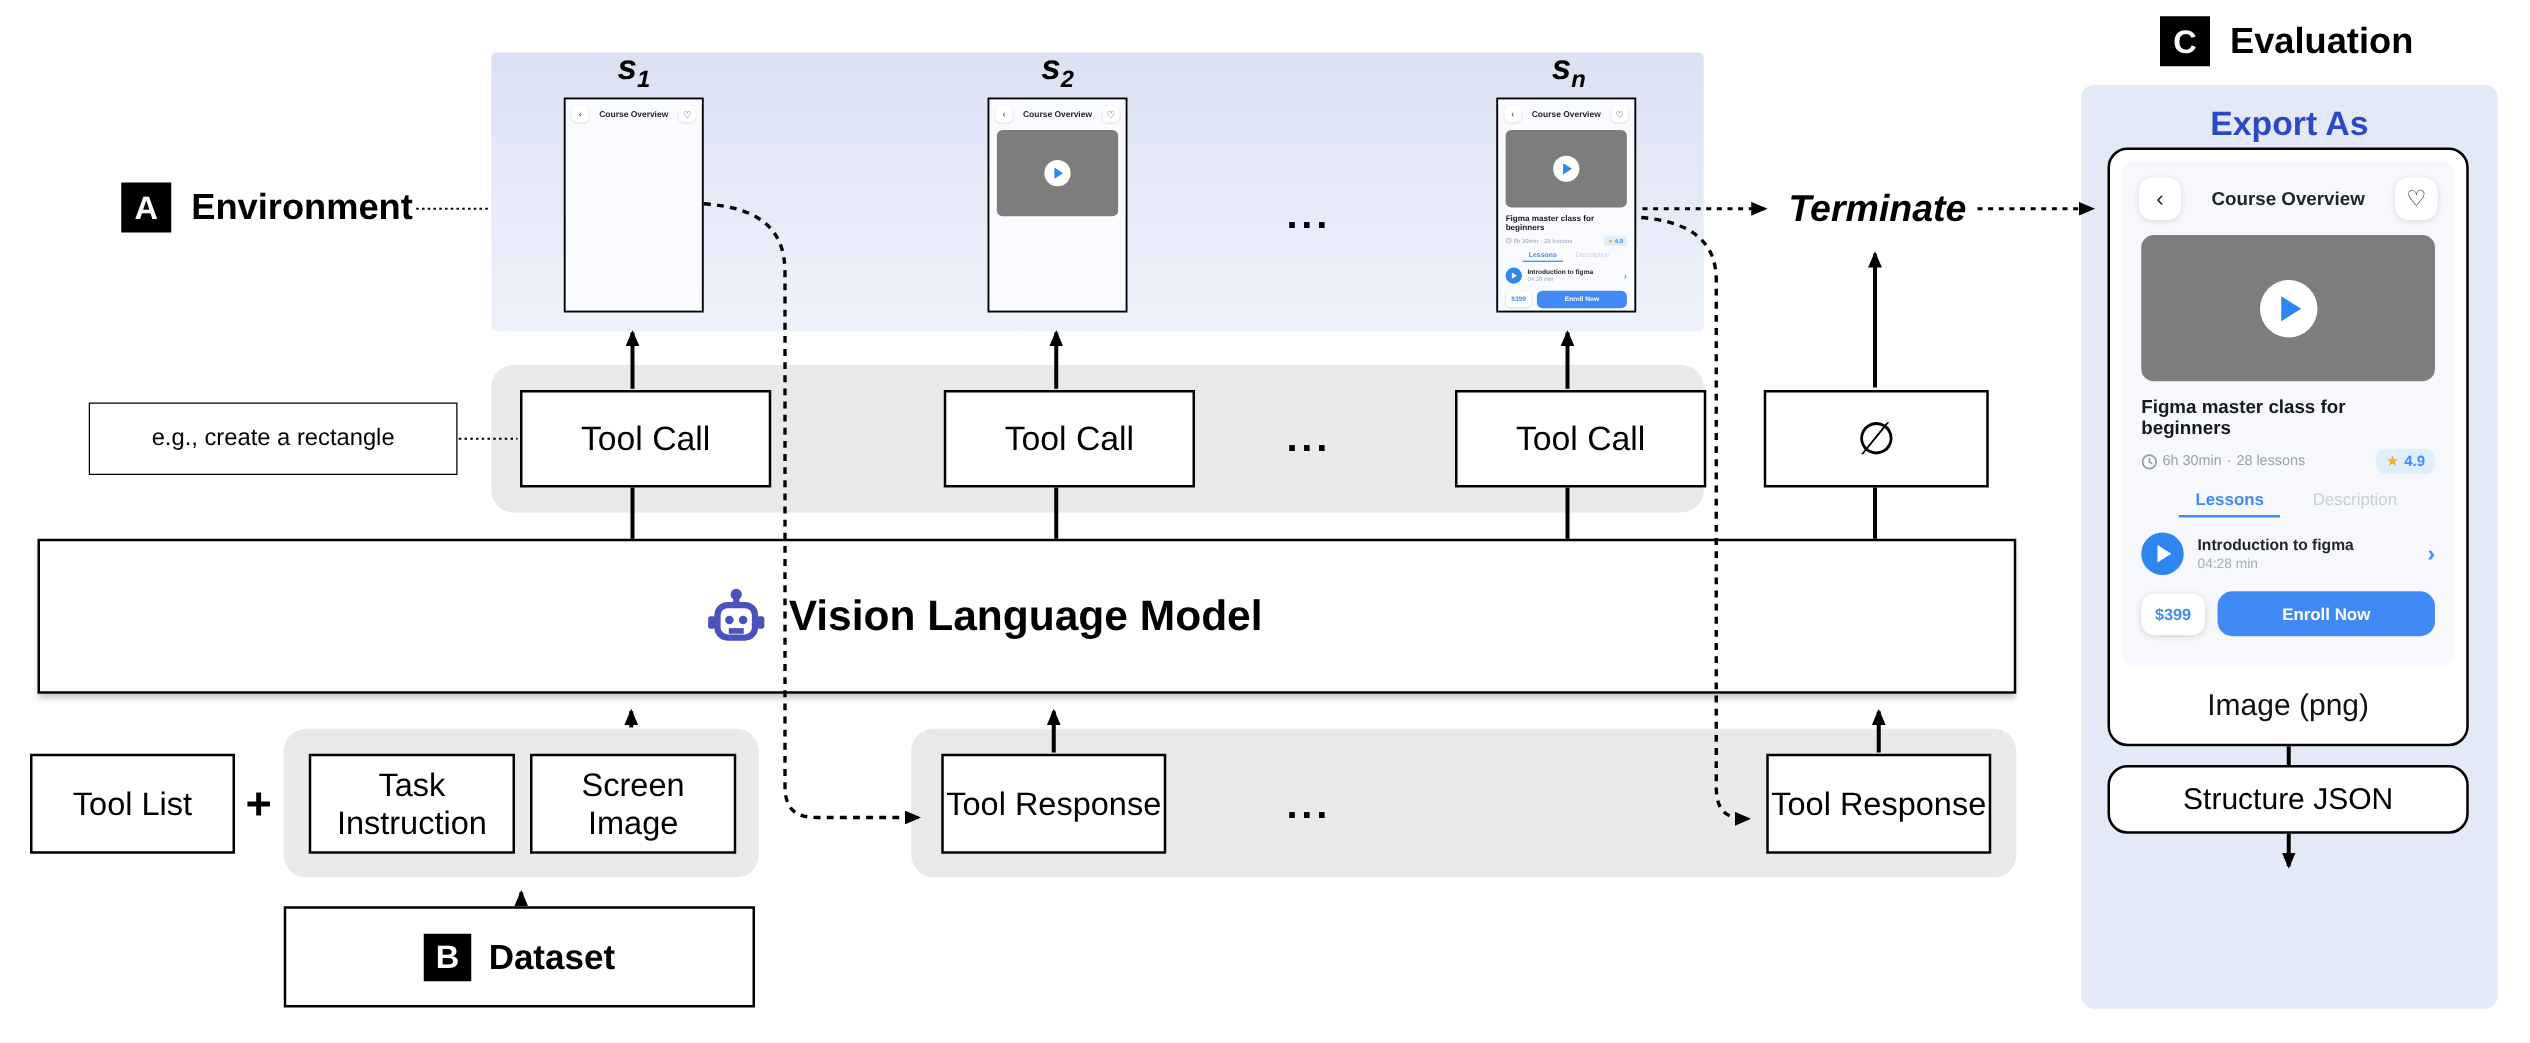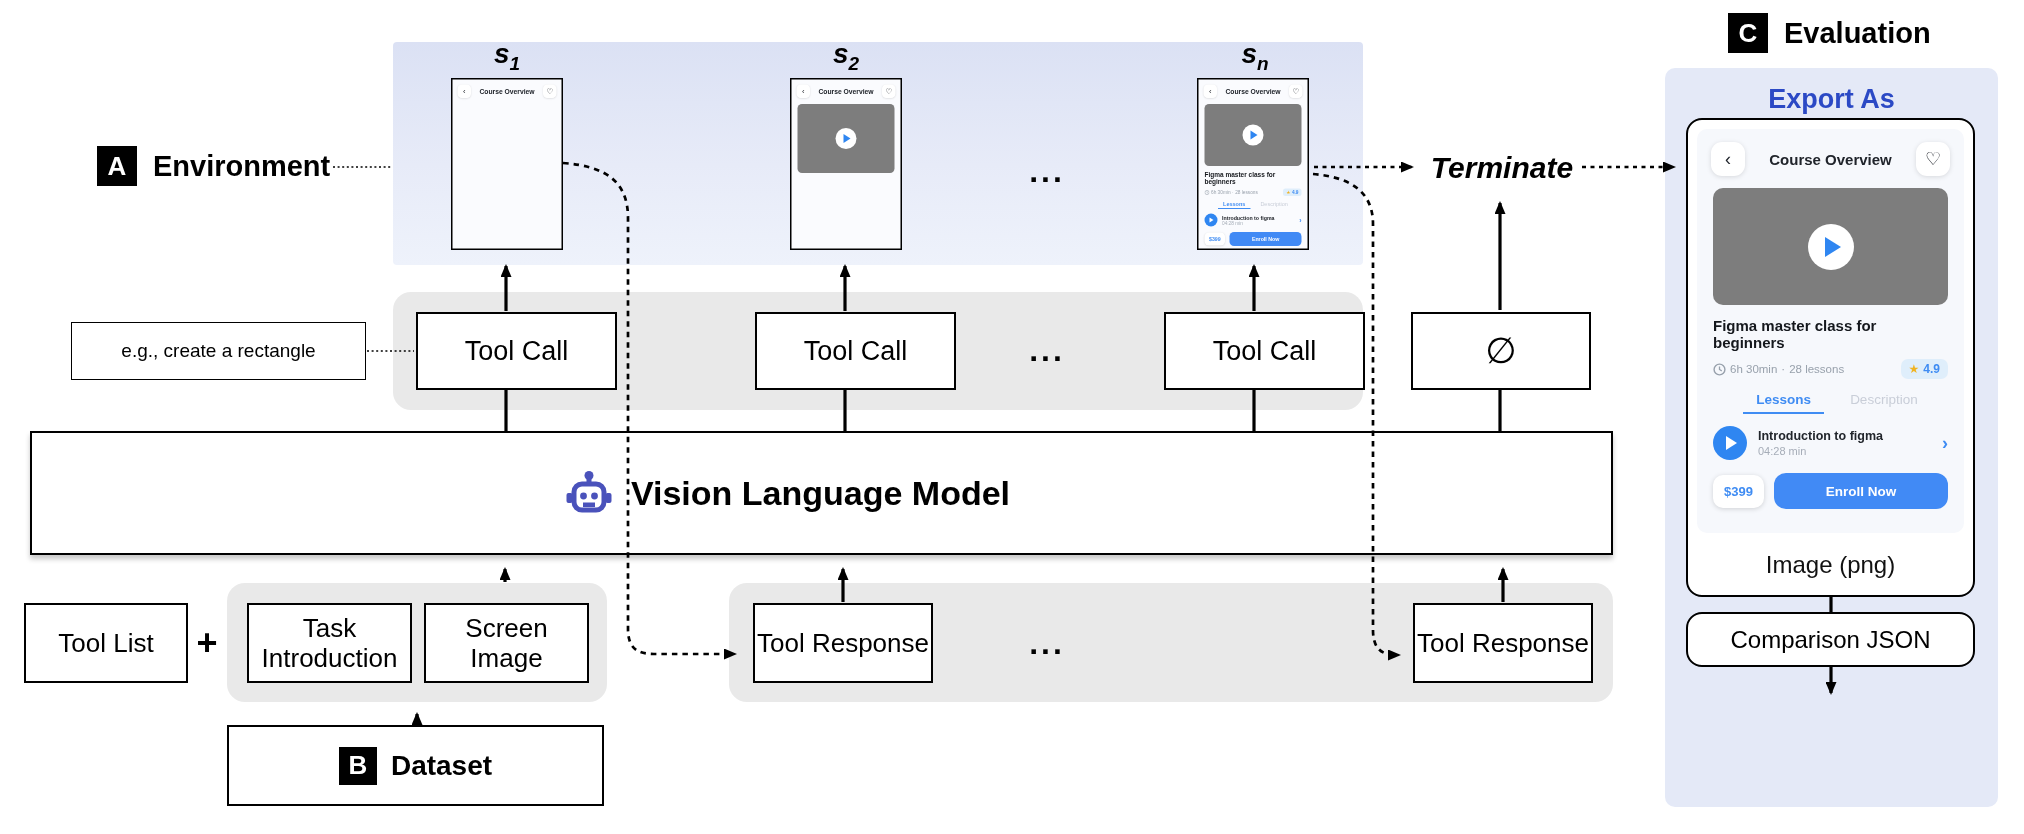--- a/index.html
+++ b/index.html
@@ -290,21 +290,21 @@
         <circle cx="18.5" cy="27" r="3.4" fill="#4a52bb"></circle>
         <circle cx="29.5" cy="27" r="3.4" fill="#4a52bb"></circle>
         <rect x="18" y="33.5" width="12" height="4.5" fill="#4a52bb"></rect>
       </svg>
       <span>Vision Language Model</span>
     </div>
   </div>
 
   <div class="box" id="tool-list-box">Tool List</div>
   <div id="plus-sign">+</div>
-  <div class="box io-box" id="task-box">Task Introduction</div>
+  <div class="box io-box" id="task-box">Task Instruction</div>
   <div class="box io-box" id="screen-box">Screen Image</div>
   <div class="box" id="dataset-box">
     <span class="sec-letter" style="width:38px;height:38px">B</span>
     <span>Dataset</span>
   </div>
 
   <div class="box resp-box" id="resp1">Tool Response</div>
   <div class="box resp-box" id="resp2">Tool Response</div>
   <div class="dots" id="dots-resp">...</div>
 
@@ -356,15 +356,15 @@
         <span class="ev-chevron">›</span>
       </div>
       <div class="ev-bottom">
         <span class="ev-price">$399</span>
         <span class="ev-enroll">Enroll Now</span>
       </div>
     </div>
     <div class="ev-label">Image (png)</div>
   </div>
 
-  <div id="json-box">Comparison JSON</div>
+  <div id="json-box">Structure JSON</div>
 
 </div>
 
 </body></html>

